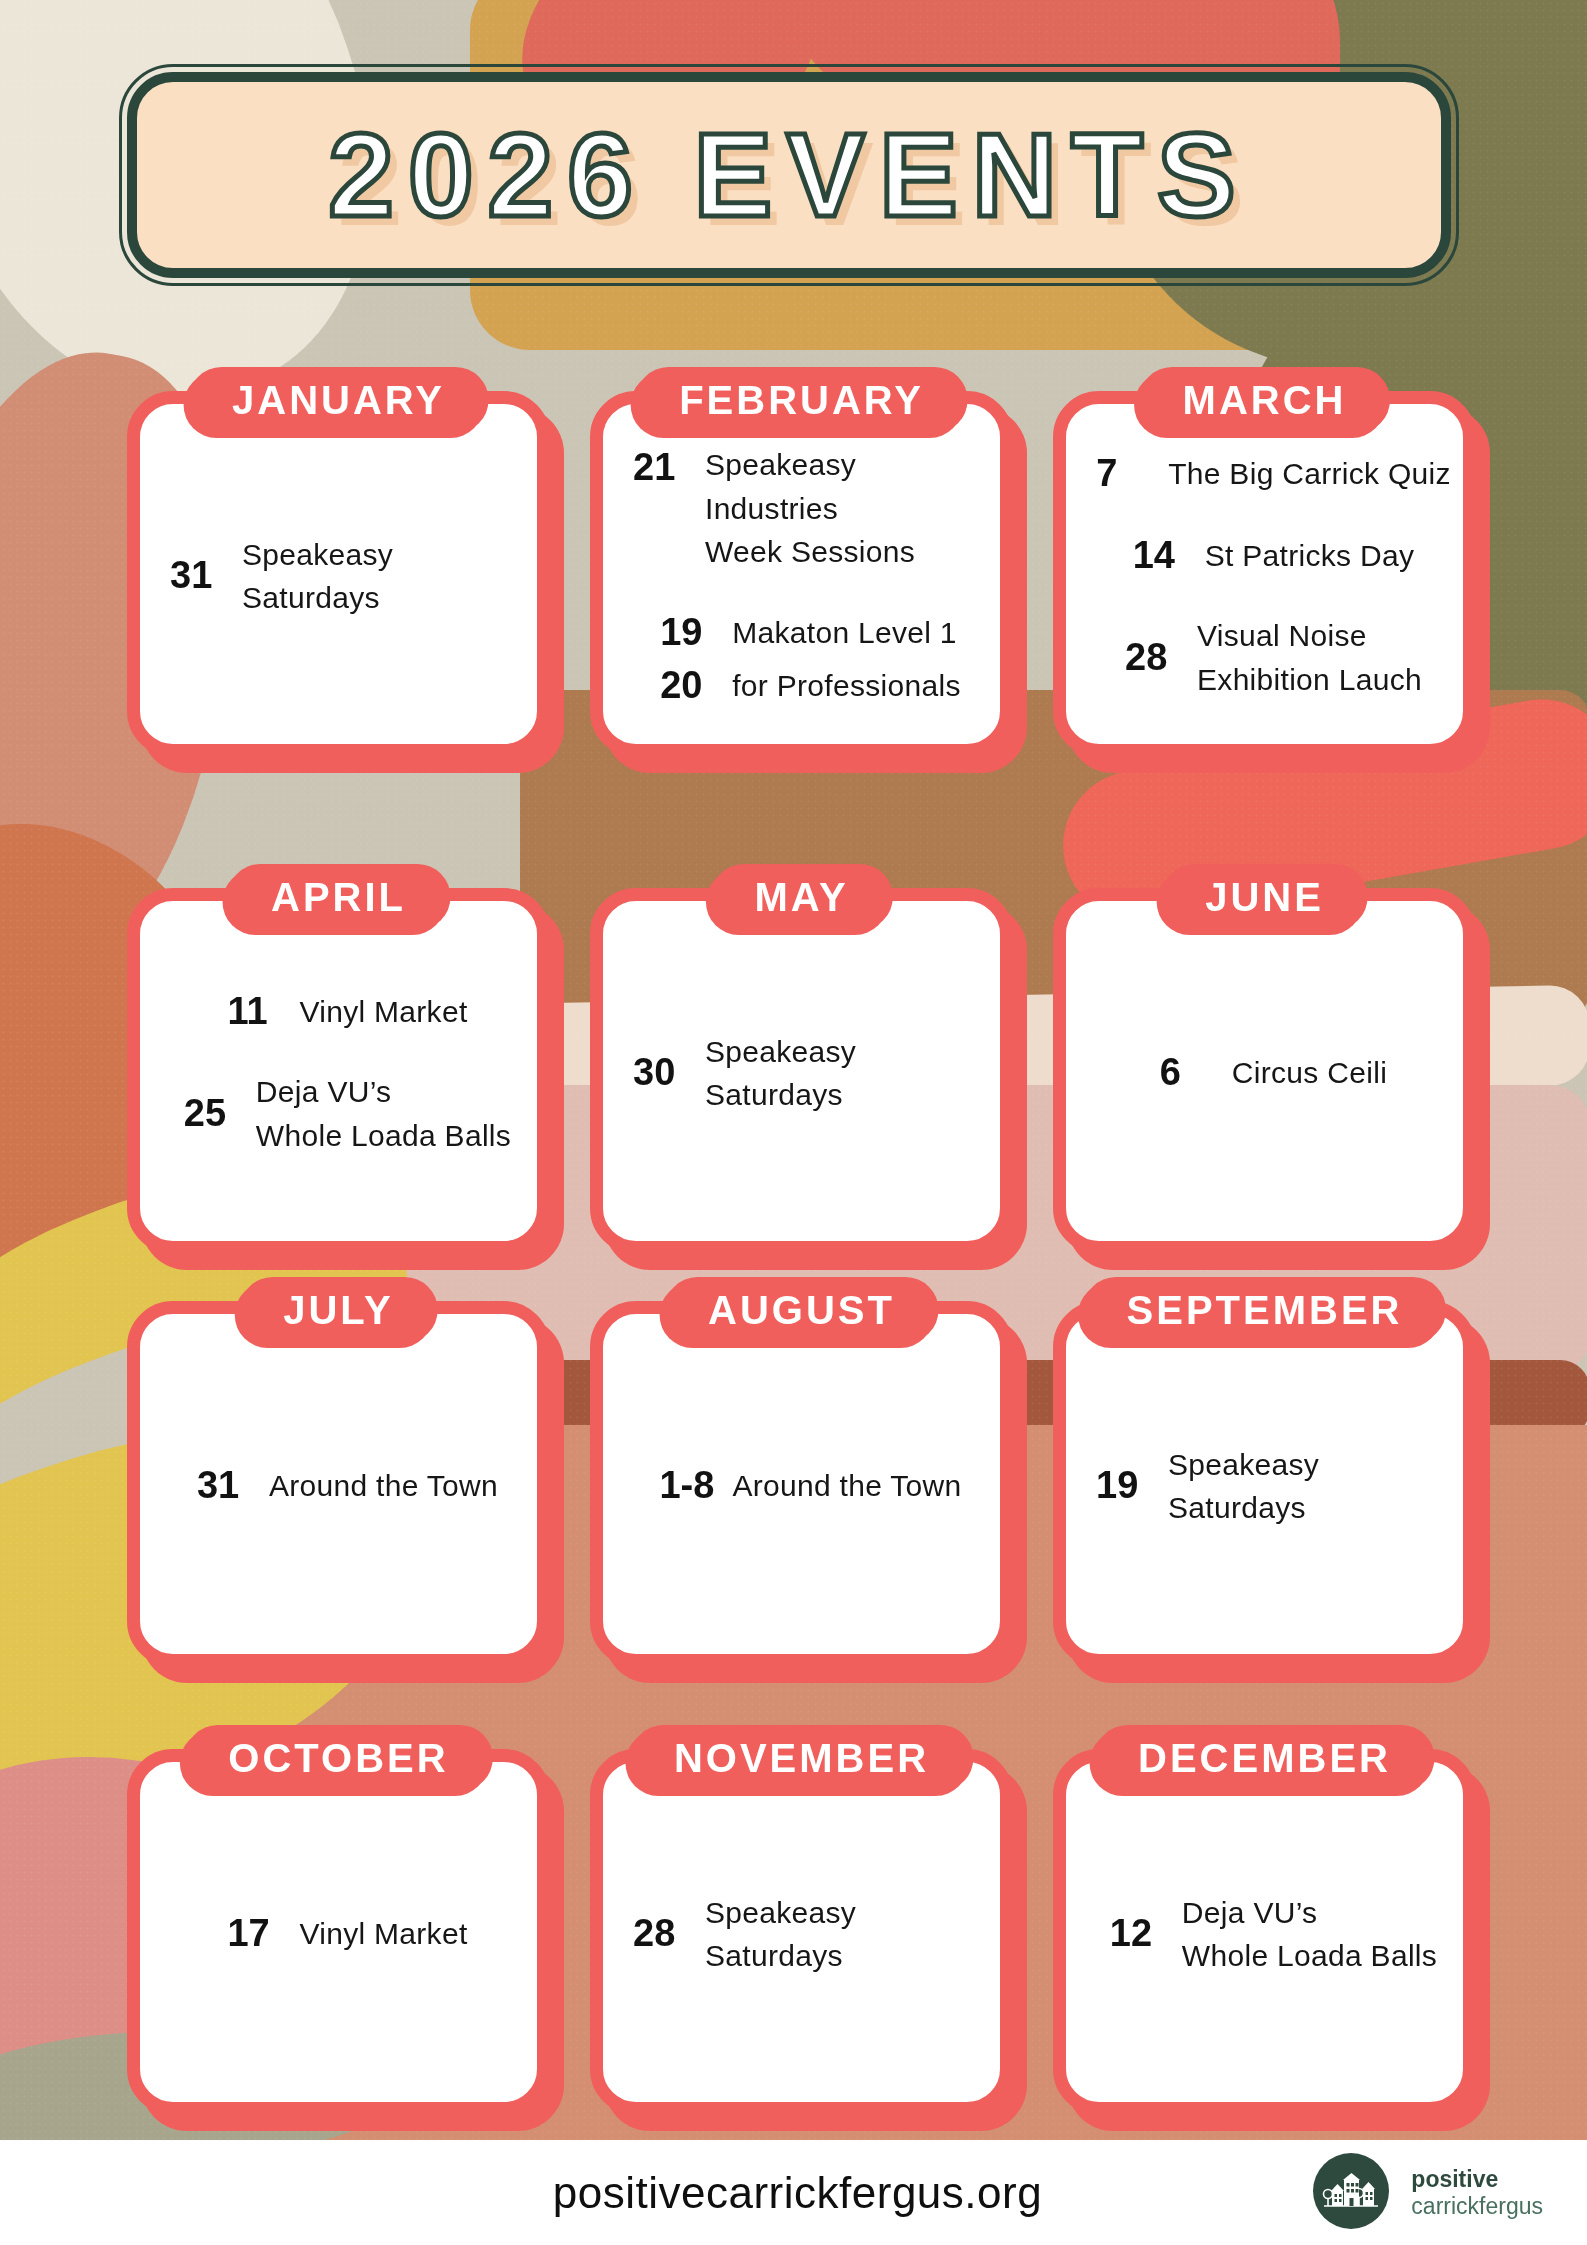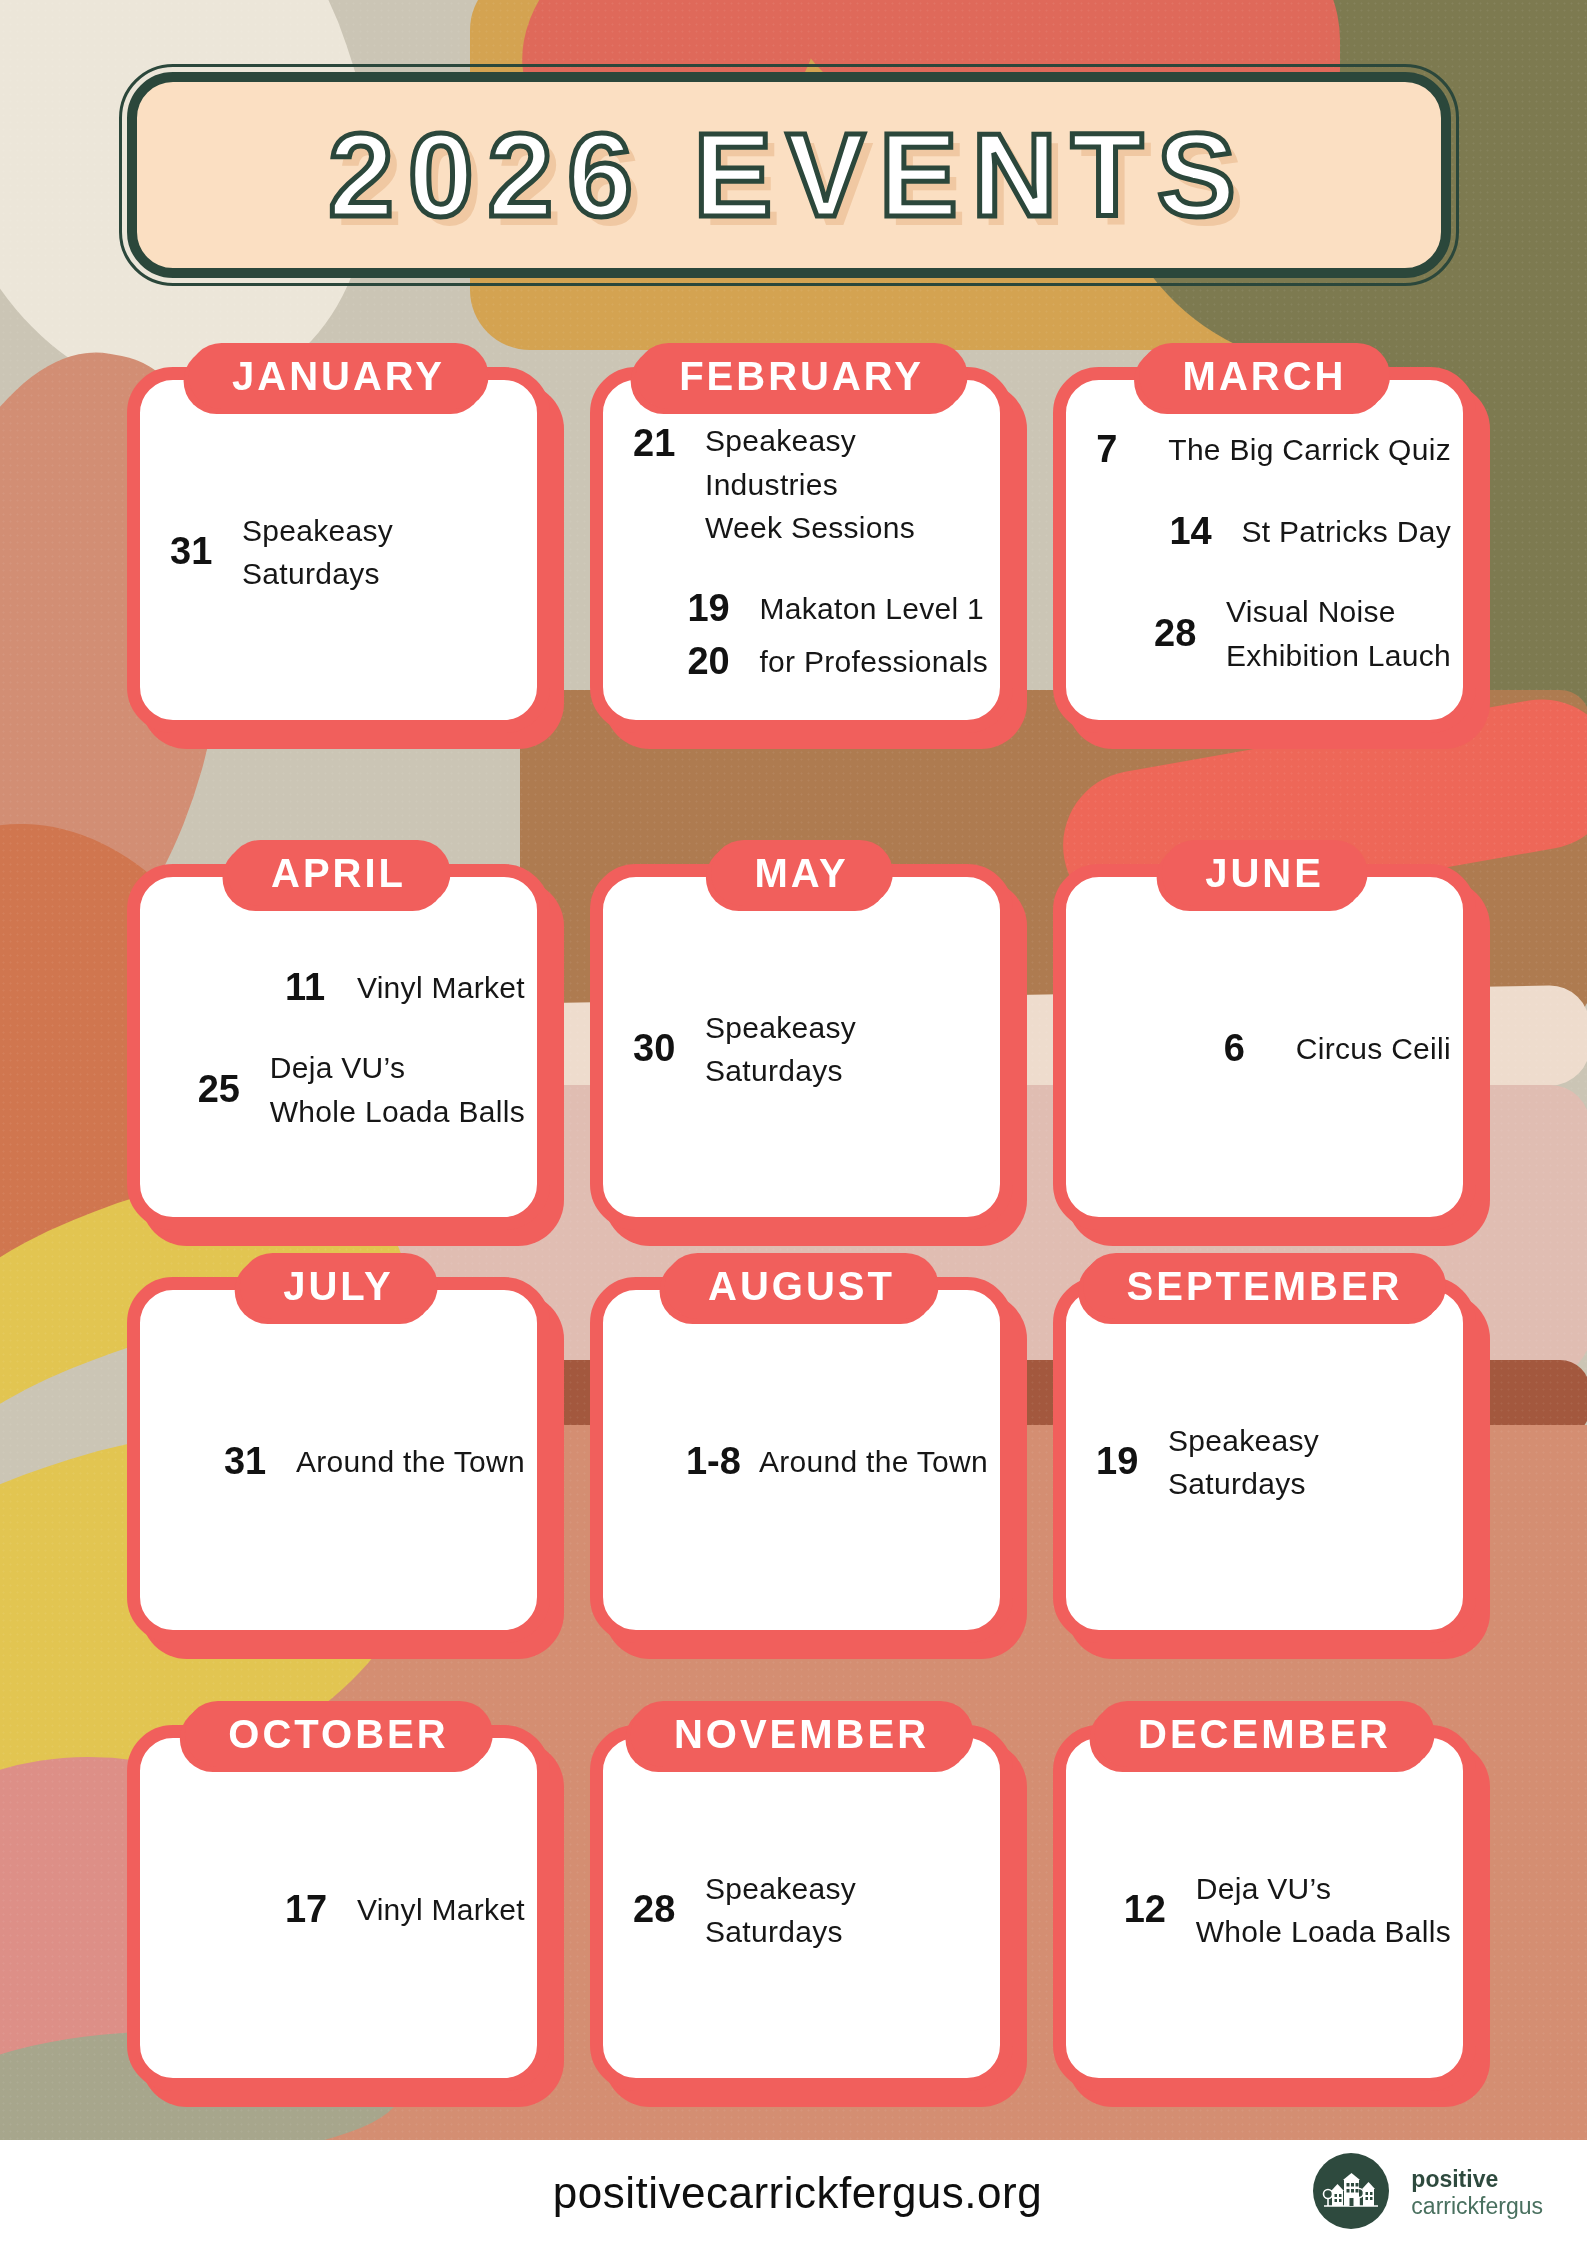--- a/index.html
+++ b/index.html
@@ -36,29 +36,29 @@
   .banner{position:absolute;left:127px;top:72px;width:1324px;height:206px;box-sizing:border-box;
           background:#fbdfc2;border:10px solid #2b473b;border-radius:46px;
           outline:3px solid #2b473b;outline-offset:5px;z-index:3;}
   .banner-title{width:100%;height:100%;display:flex;align-items:center;justify-content:center;
           font-weight:700;font-size:118px;letter-spacing:14px;color:#ffffff;
           -webkit-text-stroke:5px #2b473b;
           text-shadow:9px 9px 0 #f0c8a2;white-space:nowrap;}
 
   
   .months-row{position:absolute;left:127px;display:flex;gap:40px;z-index:2;}
-  .month{position:relative;width:423px;flex:0 0 423px;}
+  .month{position:relative;width:423px;flex:0 0 423px;margin-top:24px;}
   .tab{position:absolute;top:0;left:50%;transform:translateX(-50%);z-index:2;
        height:66px;line-height:66px;padding:0 44px;border-radius:33px;white-space:nowrap;
        background:#f15f5c;box-shadow:-5px 5px 0 #f15f5c;
        color:#fff;font-weight:700;font-size:40px;letter-spacing:3px;}
   .card-body{box-sizing:border-box;margin-top:24px;height:366px;
        background:#ffffff;border:13px solid #f15f5c;border-radius:46px;
        box-shadow:14px 16px 0 #f15f5c;
-       display:flex;flex-direction:column;justify-content:center;align-items:flex-end;
+       display:flex;flex-direction:column;justify-content:center;align-items:center;
        gap:36px;padding:16px 12px 12px 30px;}
   .event{display:flex;gap:18px;align-items:center;}
   .event.align-start{align-items:flex-start;}
   .event.align-start .event-date{margin-top:2px;}
   .event-group{display:flex;flex-direction:column;gap:8px;}
   .event-date{flex:0 0 auto;min-width:54px;font-weight:700;font-size:38px;line-height:1.2;color:#121212;}
   .event-label{font-size:30px;line-height:1.45;letter-spacing:.3px;color:#161616;}
 
   
   .footer{position:absolute;left:0;top:2140px;width:1587px;height:105px;background:#ffffff;z-index:4;}

